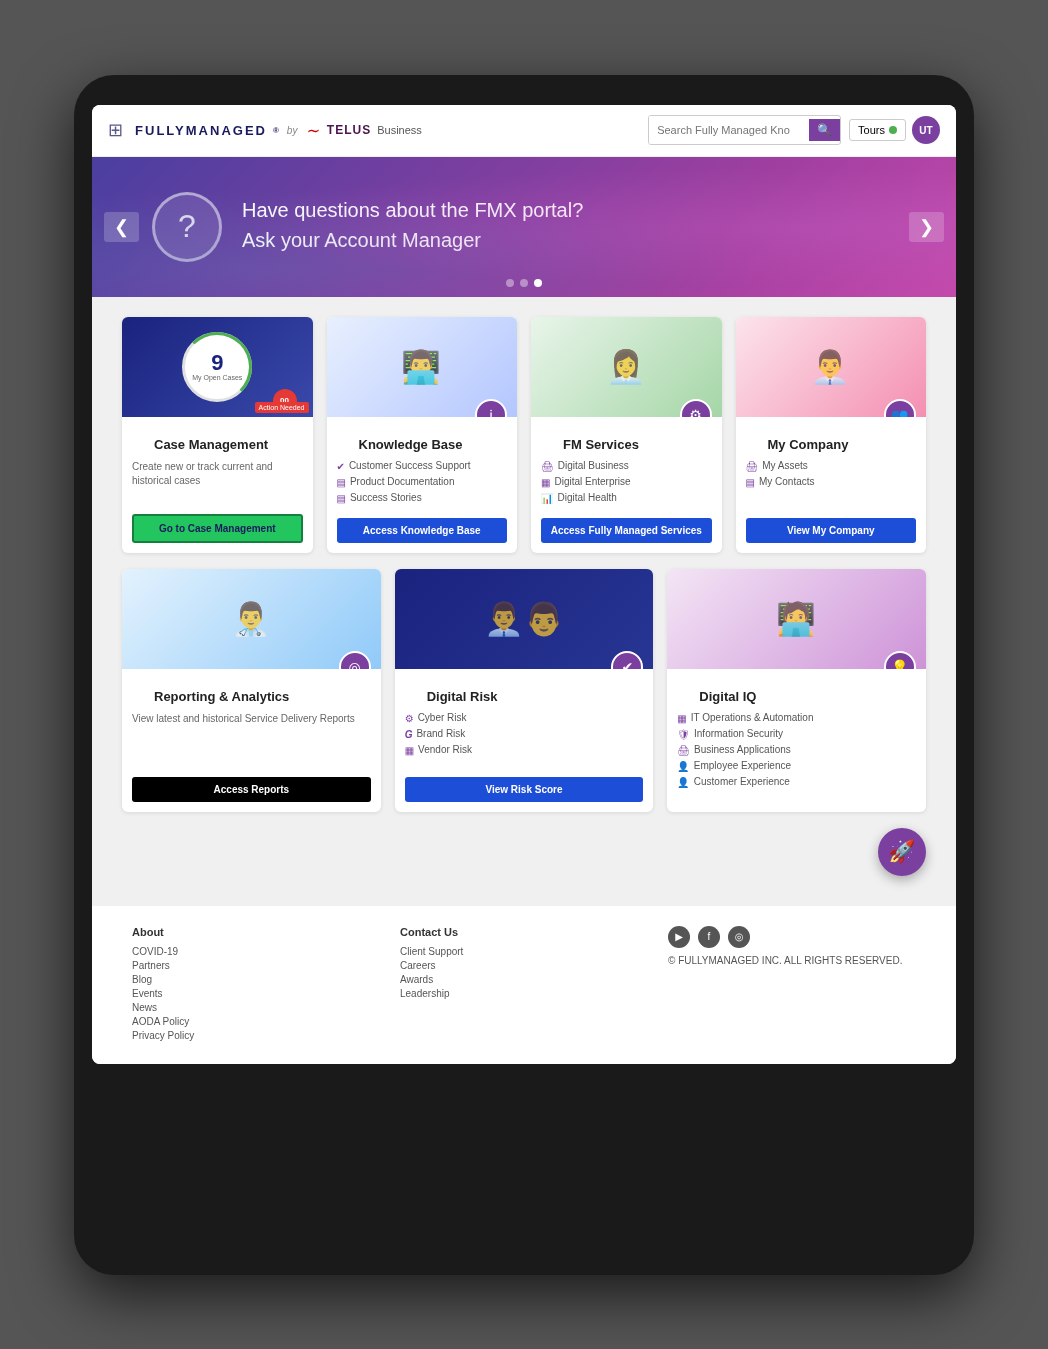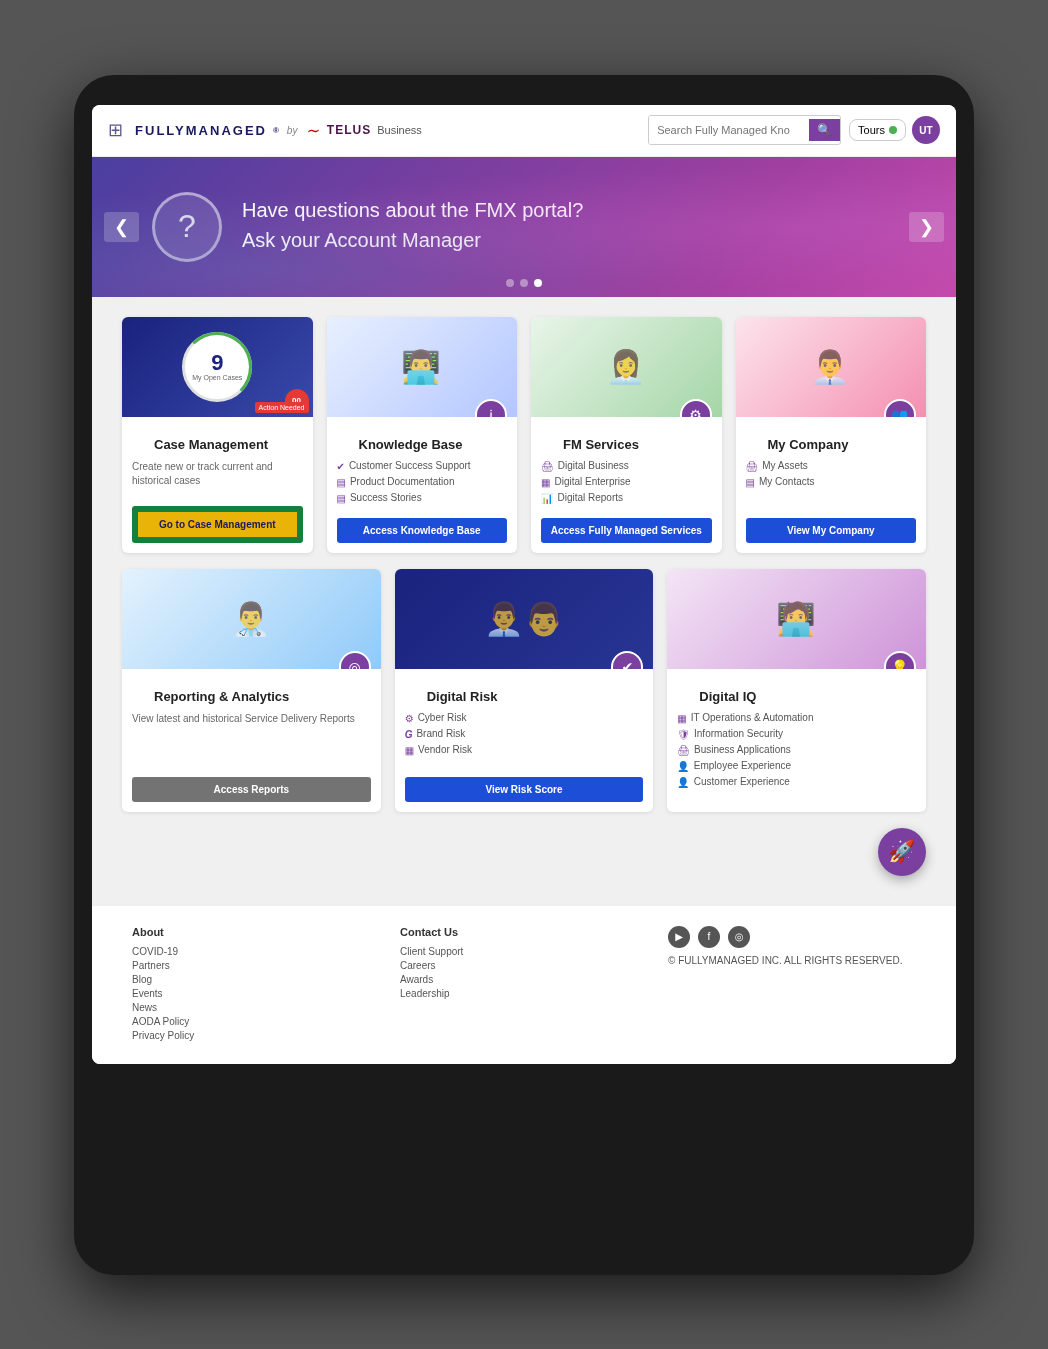--- a/index.html
+++ b/index.html
@@ -87,21 +87,21 @@
       background: #7b3fa0;
       border: none;
       color: #fff;
       padding: 4px 8px;
       cursor: pointer;
       font-size: 12px;
     }
     .tours-btn {
       background: #fff;
       border: 1px solid #ccc;
-      border-radius: 8px;
+      border-radius: 3px;
       padding: 4px 8px;
       font-size: 11px;
       cursor: pointer;
       display: flex;
       align-items: center;
       gap: 4px;
       margin-right: 6px;
     }
     .tours-dot {
       width: 8px;
@@ -269,30 +269,30 @@
       text-align: center;
       padding: 7px 6px;
       font-size: 10px;
       border-radius: 3px;
       border: none;
       cursor: pointer;
       font-weight: 600;
       margin-top: auto;
     }
     .btn-outline {
-      background: #eab308;
-      border: 6px solid #15803d;
+      background: #22c55e;
+      border: 2px solid #15803d;
       color: #1a1a5e;
     }
     .btn-teal {
       background: #1d4ed8;
       color: #fff;
     }
     .btn-purple {
-      background: #737373;
+      background: #000000;
       color: #fff;
     }
     
     .case-mgmt-header {
       background: linear-gradient(135deg, #1a237e, #3949ab);
       height: 100px;
       display: flex;
       align-items: center;
       justify-content: center;
       position: relative;
@@ -325,21 +325,21 @@
     }
     .case-label {
       font-size: 7px;
       color: #666;
       text-align: center;
       line-height: 1.1;
     }
     .case-badge {
       position: absolute;
       bottom: 4px;
-      right: 4px;
+      right: 16px;
       background: #e53935;
       color: #fff;
       border-radius: 50%;
       width: 24px;
       height: 24px;
       display: flex;
       align-items: center;
       justify-content: center;
       font-size: 8px;
       font-weight: 700;
@@ -522,21 +522,21 @@
               <li>
                   <span class="link-icon">🖨</span>
                   <span>Digital Business</span>
                 </li>
               <li>
                   <span class="link-icon">▦</span>
                   <span>Digital Enterprise</span>
                 </li>
               <li>
                   <span class="link-icon">📊</span>
-                  <span>Digital Reports</span>
+                  <span>Digital Health</span>
                 </li>
             </ul>
             <button class="card-btn btn-teal">Access Fully Managed Services</button>
           </div>
         </div>
 
         <div class="card">
           <div class="card-image img-company">
             <div class="person-silhouette">👨‍💼</div>
             <div class="card-icon-overlay">👥</div>

